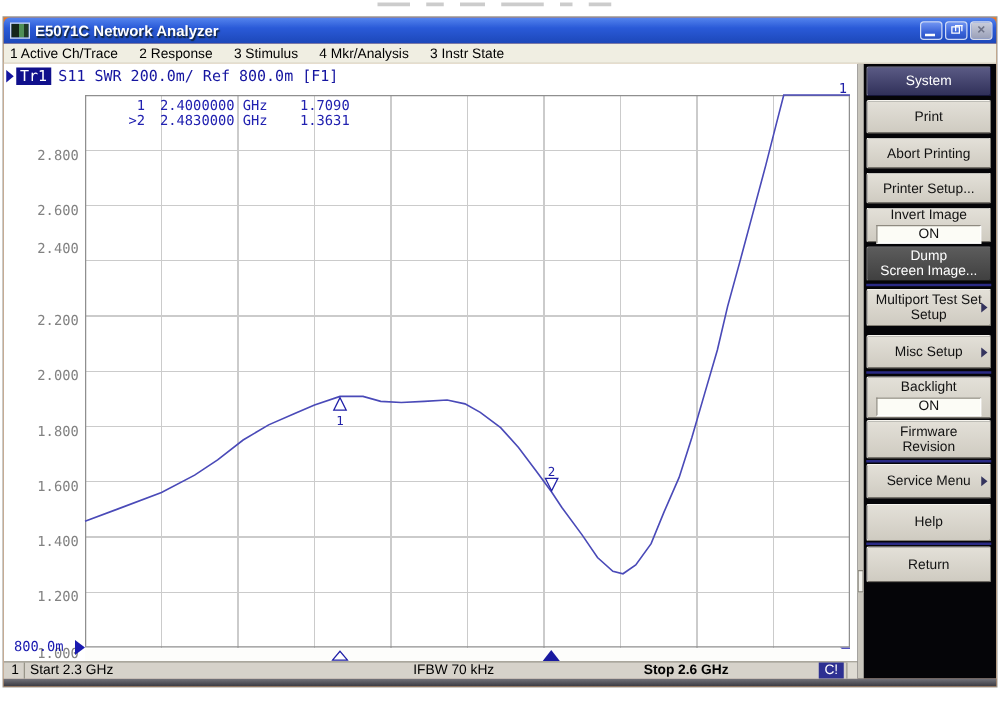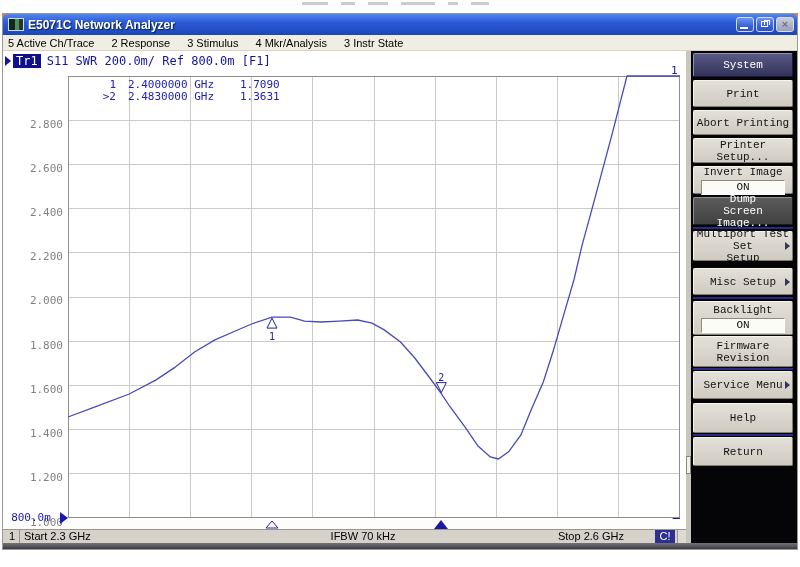--- a/index.html
+++ b/index.html
@@ -65,33 +65,33 @@
 
   .stimstrip{position:absolute;left:65px;top:468px;width:612px;height:10px;background:#fdfdfb;}
   .stim{position:absolute;top:469px;width:14px;height:9px;}
 
   .statusbar{position:absolute;left:0;top:478px;width:683px;height:14px;background:#d6d2ca;
              border-top:1px solid #98958b;font-size:11px;color:#000;}
   .statusbar span{position:absolute;top:0;line-height:13px;white-space:nowrap;}
   .seg-ch{left:2px;width:14px;text-align:center;border-right:1px solid #989589;}
   .seg-start{left:21px;}
   .seg-ifbw{left:250px;width:220px;text-align:center;}
-  .seg-stop{left:534px;width:108px;text-align:center;}
+  .seg-stop{left:512px;width:108px;text-align:left;font-weight:bold;}
   .seg-badge{left:652px;width:20px;text-align:center;background:#2d3092;color:#fff;height:13px;}
   .seg-end{left:674px;width:8px;height:13px;background:#dedbd3;border-left:1px solid #9a978d;}
 
   
   .sidebar{position:absolute;left:683px;top:0;width:111px;height:492px;background:#050508;}
   .sb-track{position:absolute;left:0;top:0;width:5px;height:492px;background:#c9c6bd;}
   .sb-thumb{position:absolute;left:0;top:405px;width:5px;height:18px;background:#f2f1ec;border:1px solid #8a877e;box-sizing:border-box;}
   .skey{position:absolute;left:7px;width:100px;box-sizing:border-box;
         background:linear-gradient(180deg,#e3e0d8,#cfcbc1);
         border:1px solid;border-color:#f6f4ee #827e74 #827e74 #f6f4ee;border-radius:2px;
         display:flex;flex-direction:column;align-items:center;justify-content:center;
-        font-size:11px;line-height:12px;color:#121212;text-align:center;cursor:default;font-family:Liberation Mono, monospace;}
+        font-size:11px;line-height:12px;color:#121212;text-align:center;cursor:default;}
   .skey.navy{background:linear-gradient(180deg,#5a5a84,#31315a);color:#fff;
              border-color:#9090b0 #16163a #16163a #9090b0;}
   .skey.dark{background:linear-gradient(180deg,#5c5c5c,#404040);color:#fff;
              border-color:#909090 #1c1c1c #1c1c1c #909090;}
   .inset{display:block;width:82px;height:13px;line-height:13px;margin-top:2px;background:#fcfcf6;
          border:1px solid;border-color:#8e8a80 #fff #fff #8e8a80;font-size:11px;color:#111;}
   .skarrow{position:absolute;right:2px;top:50%;margin-top:-4px;width:0;height:0;
            border-left:5px solid #34345e;border-top:4px solid transparent;border-bottom:4px solid transparent;}
   .sep{position:absolute;left:7px;width:100px;height:2px;background:#2a2a85;}
 
@@ -121,38 +121,38 @@
           <span class="bar"></span>
         </div>
       <div class="winbtn">
           <span class="box2"></span>
           <span class="box"></span>
         </div>
       <div class="winbtn close"><span>×</span></div>
     </div>
 
     <div class="menubar">
-      <span>5 Active Ch/Trace</span>
+      <span>1 Active Ch/Trace</span>
       <span>2 Response</span>
       <span>3 Stimulus</span>
       <span>4 Mkr/Analysis</span>
       <span>3 Instr State</span>
     </div>
 
     <div class="content">
 
       <div class="traceline">
         <span class="tr-arrow"></span>
         <span class="tr-badge">Tr1</span>
         <span>S11 SWR 200.0m/ Ref 800.0m [F1]</span>
       </div>
 
       <div class="ylab" style="top:19px">2.800</div>
       <div class="ylab" style="top:63px">2.600</div>
-      <div class="ylab" style="top:107px">2.400</div>
+      <div class="ylab" style="top:93px">2.400</div>
       <div class="ylab" style="top:151px">2.200</div>
       <div class="ylab" style="top:195px">2.000</div>
       <div class="ylab" style="top:240px">1.800</div>
       <div class="ylab" style="top:284px">1.600</div>
       <div class="ylab" style="top:328px">1.400</div>
       <div class="ylab" style="top:372px">1.200</div>
       <div class="ylab" style="top:417px">1.000</div>
       <div class="reflab">800.0m</div>
       <div class="refL"></div>
       <div class="refR"></div>

